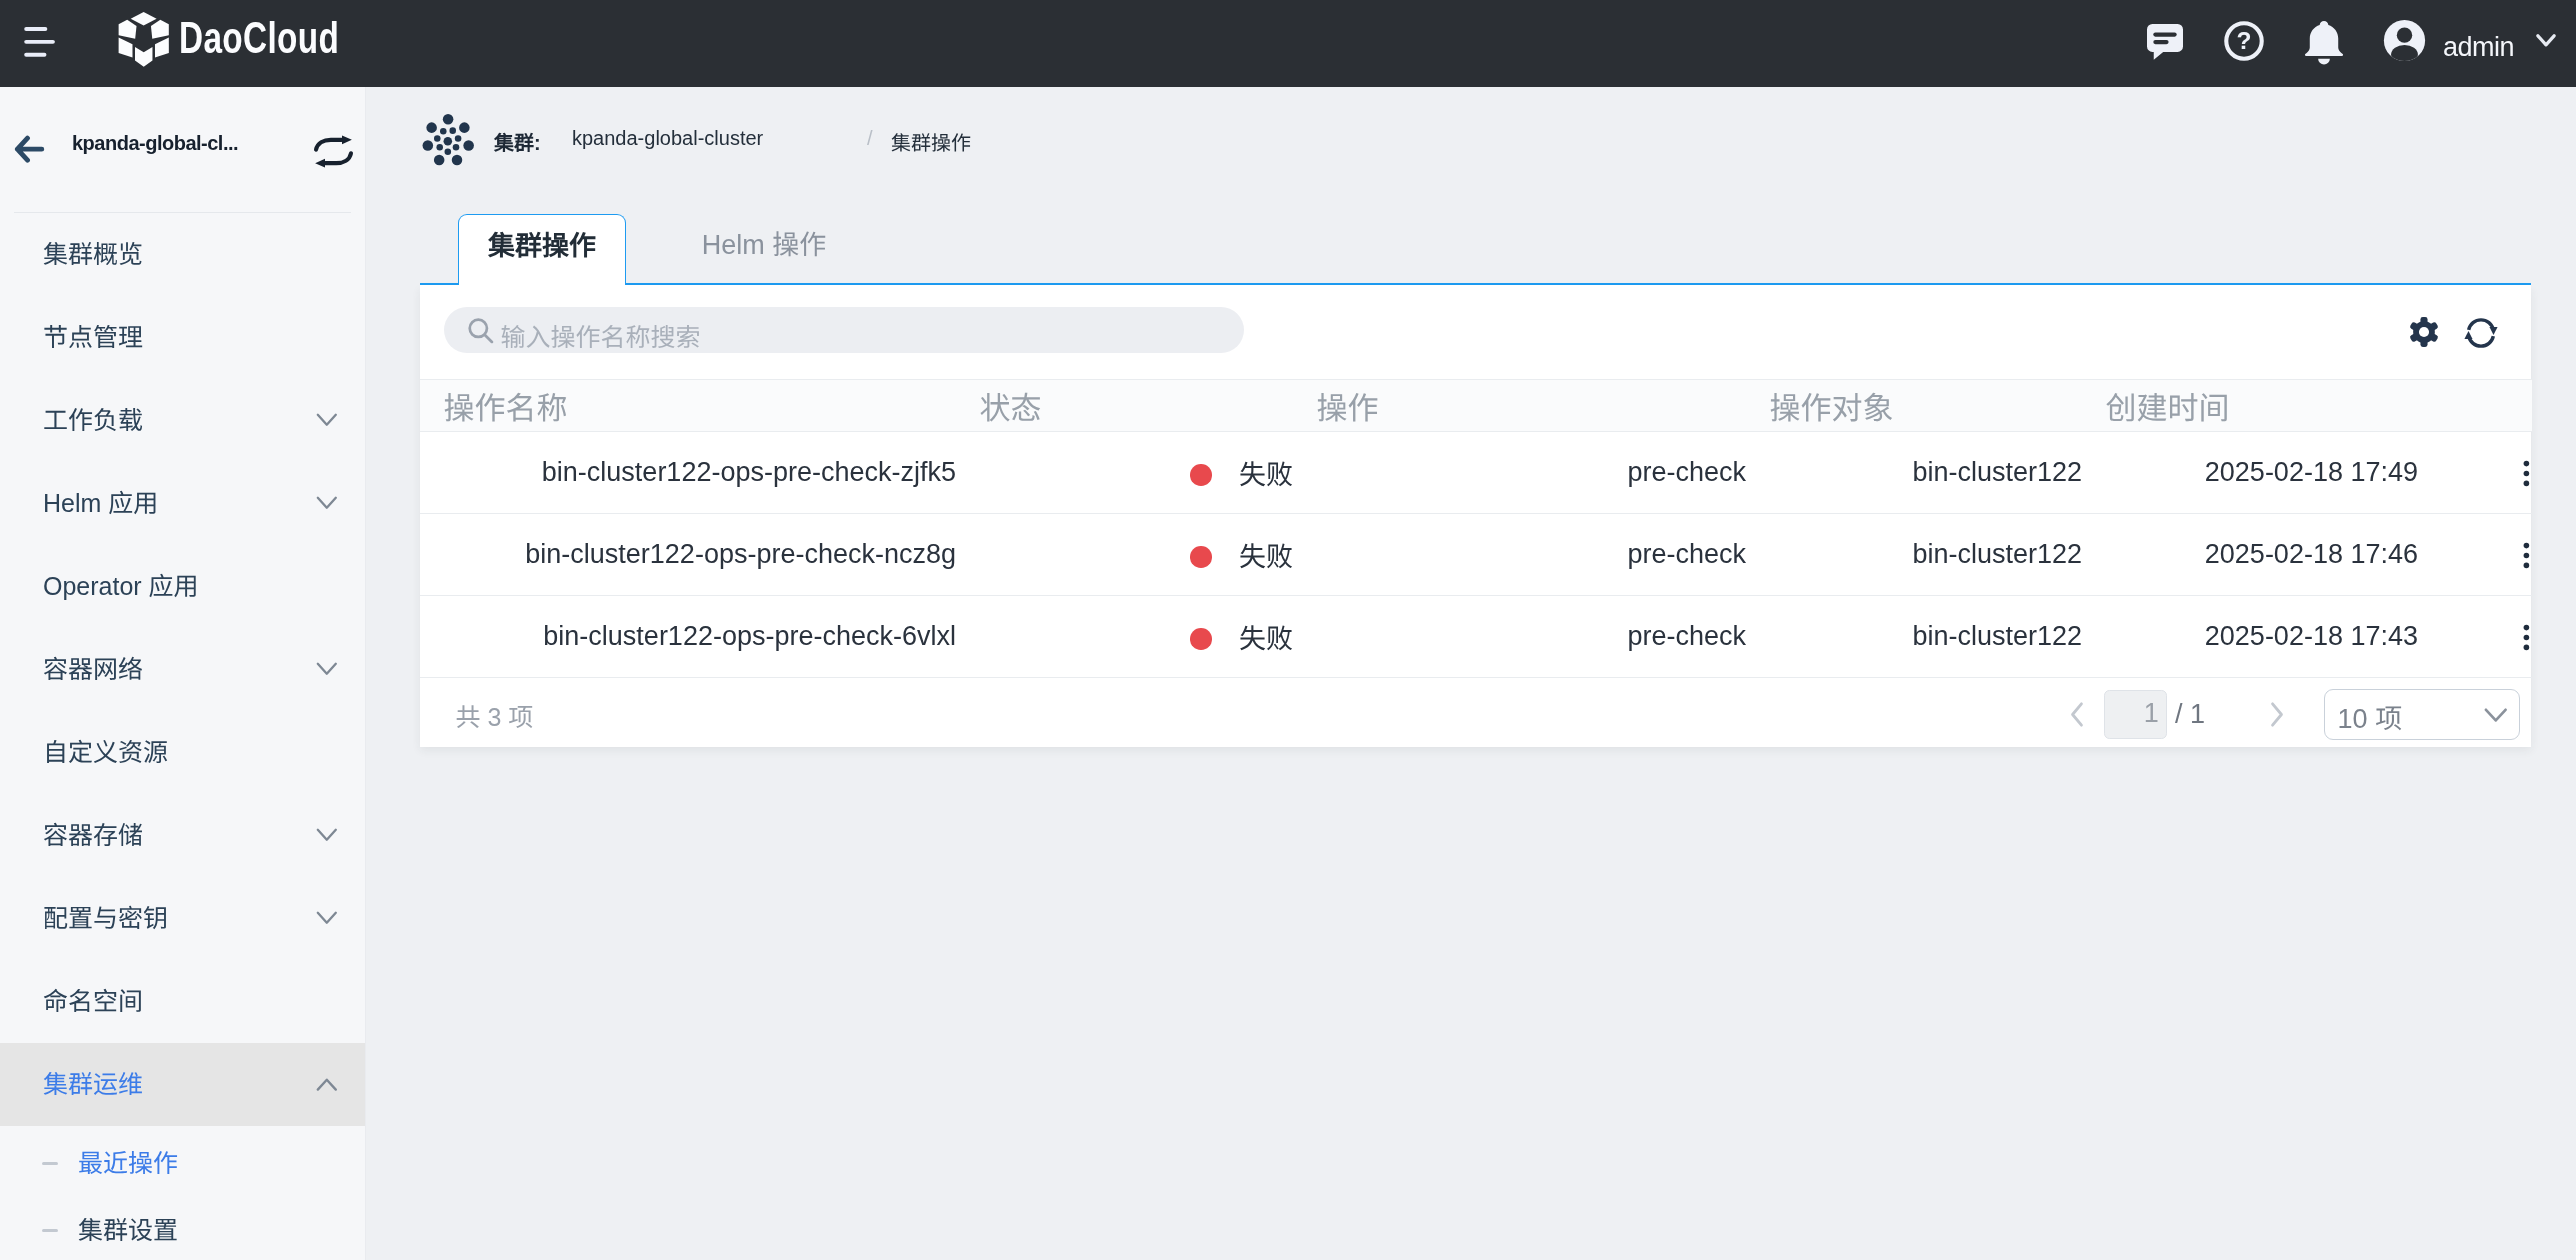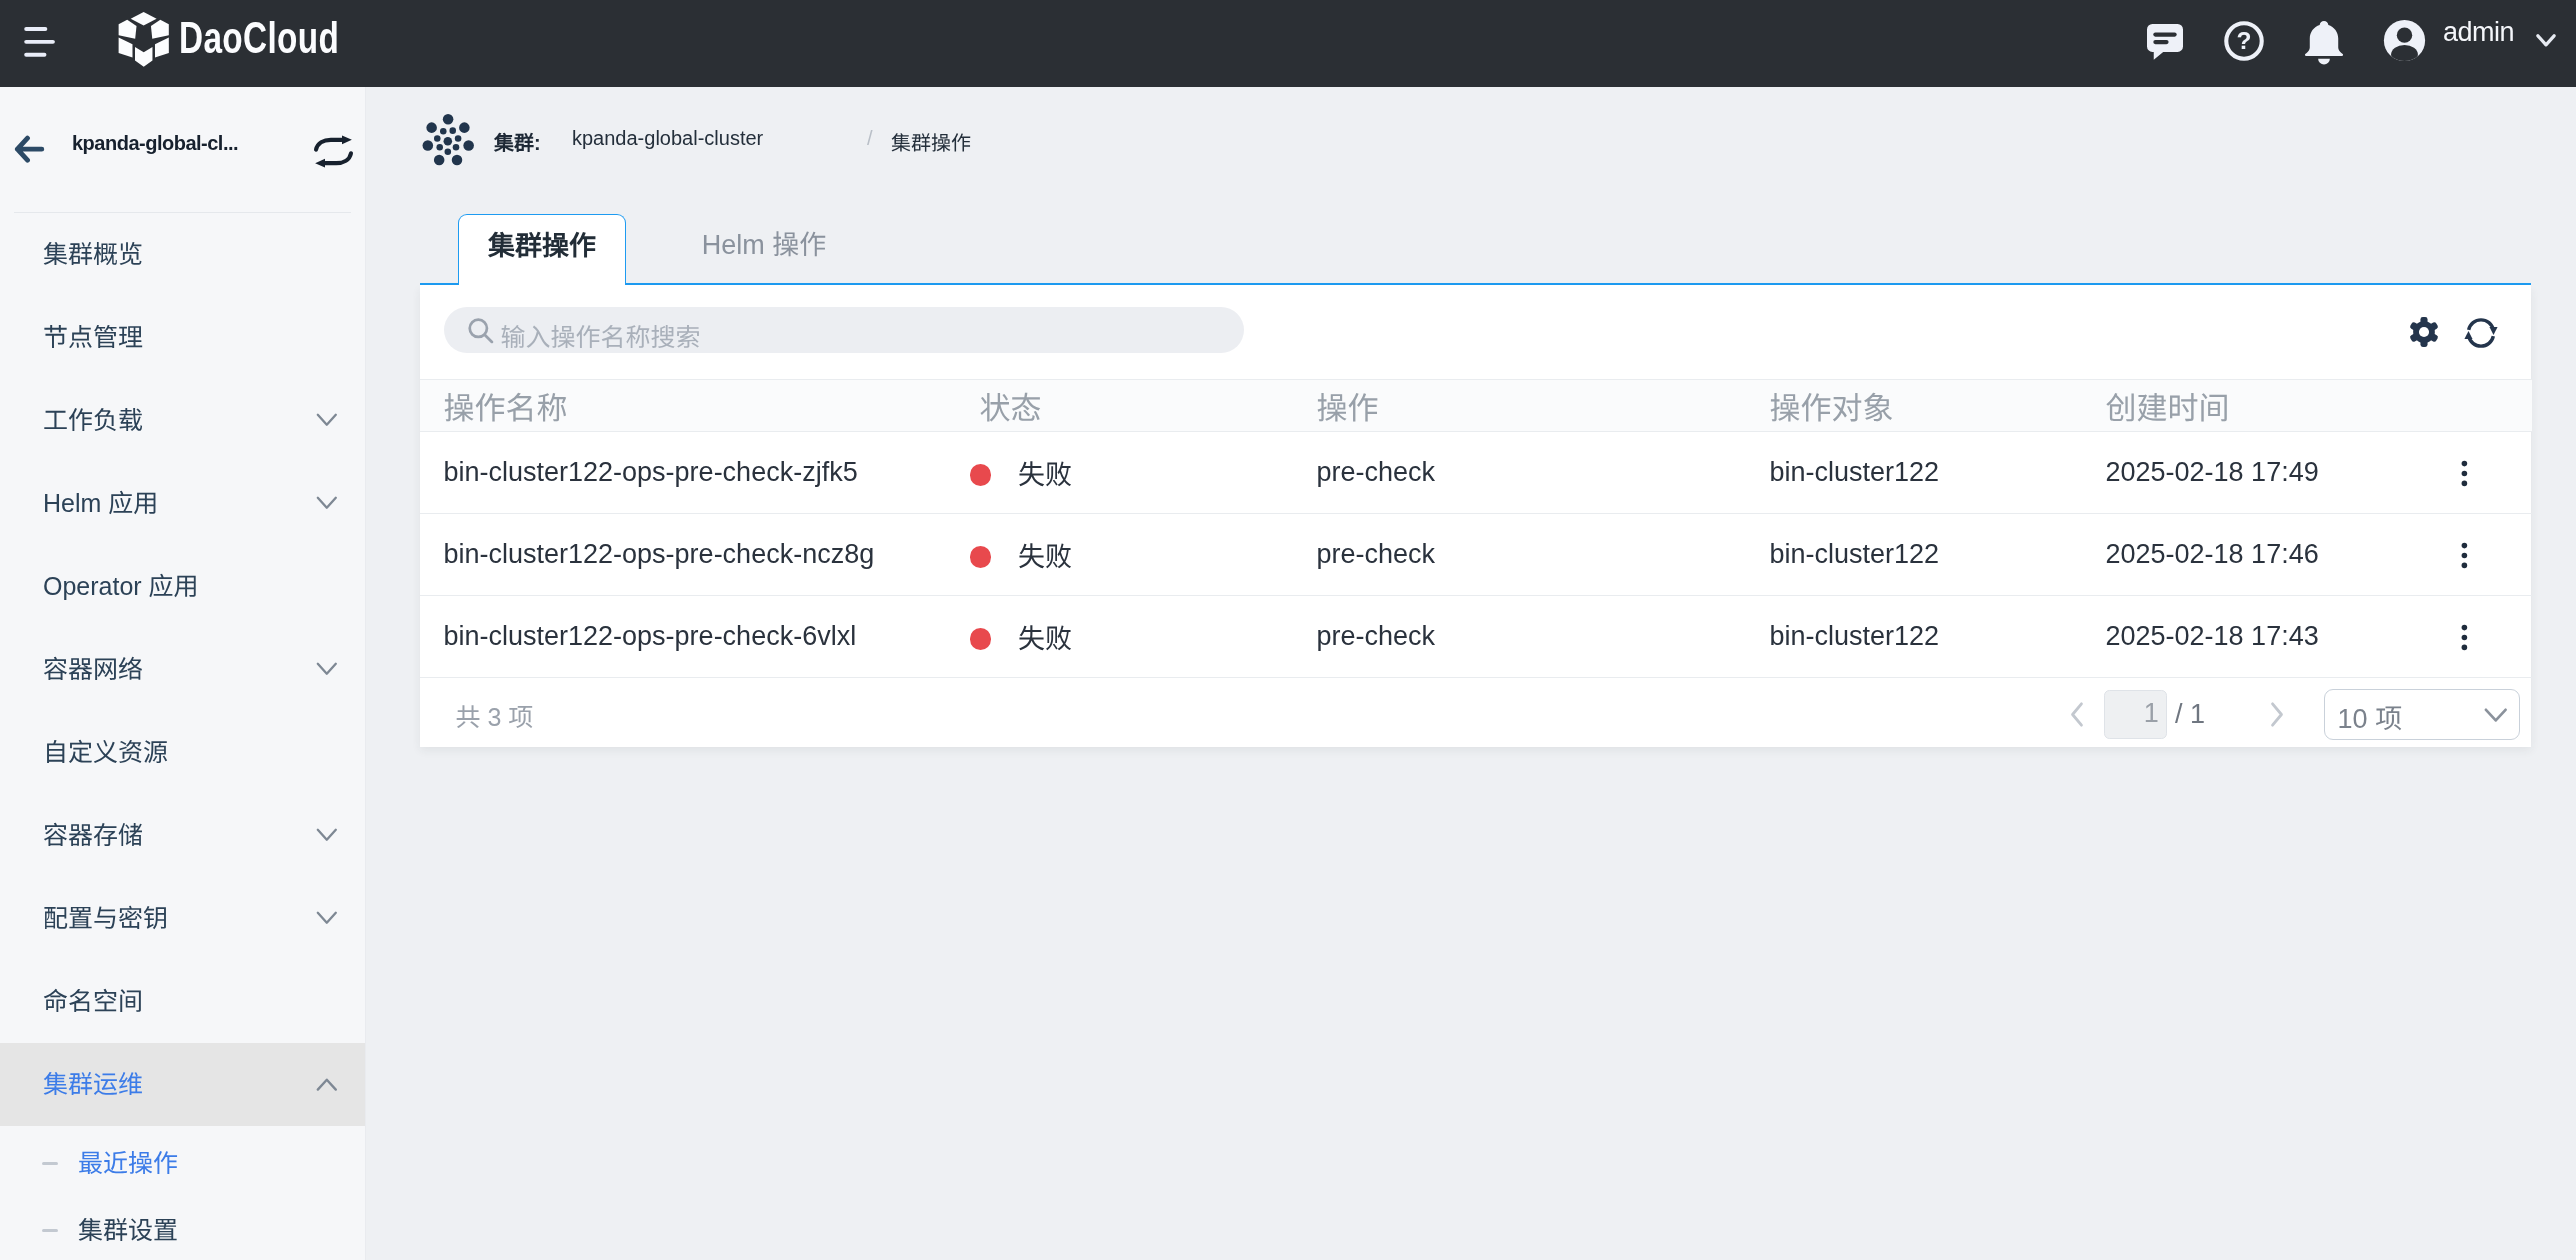--- a/index.html
+++ b/index.html
@@ -6,21 +6,21 @@
   * { margin:0; padding:0; box-sizing:border-box; }
   html,body { width:2576px; height:1261px; overflow:hidden; }
   body { font-family:"Liberation Sans", sans-serif; background:#eef0f3; position:relative; }
 
   
   .topbar { position:absolute; left:0; top:0; width:2576px; height:87px; background:#2b2f34; }
   .hamburger { position:absolute; left:23.5px; top:27px; } .hamburger rect{}
   .logo-cube { position:absolute; left:108px; top:4.5px; }
   .wordmark { position:absolute; left:179px; top:11.7px; font-size:45px; font-weight:bold; color:#fbfcfe; letter-spacing:0.5px; transform:scaleX(0.74); transform-origin:0 0; }
   .tb-ic { position:absolute; top:0; }
-  .admin { position:absolute; left:2443px; top:17px; font-size:27px; letter-spacing:-0.5px; color:#f4f6fa; }
+  .admin { position:absolute; left:2443px; top:32px; font-size:27px; letter-spacing:-0.5px; color:#f4f6fa; }
 
   
   .sidebar { position:absolute; left:0; top:87px; width:366px; height:1174px; background:#f6f7f9; border-right:1.8px solid #e9ebef; }
   .sb-head { position:absolute; left:0; top:0; width:100%; height:126px; }
   .sb-title { position:absolute; left:72px; top:45px; width:236px; font-size:20px; font-weight:600; letter-spacing:-0.5px; color:#17212e; white-space:nowrap; overflow:hidden; }
   .sb-divider { position:absolute; left:14.4px; top:125px; width:337px; height:0; border-top:1.8px solid #e5e8ec; }
   .nav { position:absolute; left:0; top:126px; width:100%; }
   .nav-item { position:relative; height:83px; line-height:83px; padding-left:43px; font-size:25px; font-weight:400; color:#2c4257; white-space:nowrap; }
   .nav-item .chev { position:absolute; right:27px; top:34px; line-height:0; }
   .nav-item .chev svg { display:block; }
@@ -53,21 +53,21 @@
   .ref-ic { position:absolute; right:32px; top:30px; }
 
   table.grid { position:absolute; left:0; top:94px; width:2111px; border-collapse:collapse; table-layout:fixed; }
   table.grid col.c1 { width:536px; } table.grid col.c2 { width:337px; }
   table.grid col.c3 { width:453px; } table.grid col.c4 { width:336px; }
   table.grid col.c5 { width:336px; } table.grid col.c6 { width:114px; }
   table.grid th { background:#fafbfc; height:52px; border-top:1.8px solid #e9ecef; border-bottom:1.8px solid #e9ecef; font-size:31px; font-weight:normal; color:#98a0a9; text-align:left; padding-left:23.5px; }
   table.grid td.st { padding-left:13.5px; }
   table.grid td.act { padding-left:41px; }
   .menu3 { vertical-align:middle; }
-  table.grid td { height:82px; border-bottom:1.8px solid #e9ecef; font-size:27px; color:#2a323d; text-align:left; padding-left:23.5px; }
+  table.grid td { height:82px; border-bottom:1.8px solid #e9ecef; font-size:27px; color:#2a323d; text-align:right; padding-left:23.5px; }
   .dot { display:inline-block; width:21.6px; height:21.6px; border-radius:10.8px; background:#e8494d; vertical-align:-1.8px; margin-right:27px; }
   .menu3 { display:inline-block; }
 
   .pager { position:absolute; left:12px; top:392px; width:2146px; height:69px; }
   .total { position:absolute; left:23.5px; top:20px; font-size:25px; color:#9aa1ab; }
   .pg-box { position:absolute; left:1672px; top:12.6px; width:63px; height:49px; background:#eef0f2; border:1.8px solid #dfe3e8; border-radius:5.4px; font-size:27px; color:#9aa0a8; text-align:right; line-height:45px; padding-right:7.2px; }
   .pg-of { position:absolute; left:1743px; top:21.6px; font-size:27px; color:#6f7680; }
   .pg-sel { position:absolute; left:1892px; top:11.7px; width:196px; height:51px; border:1.8px solid #c9d1da; border-radius:9px; background:#fff; }
   .pg-sel .lbl { position:absolute; left:12.6px; top:7.2px; font-size:27px; color:#7b828c; }
 </style>

